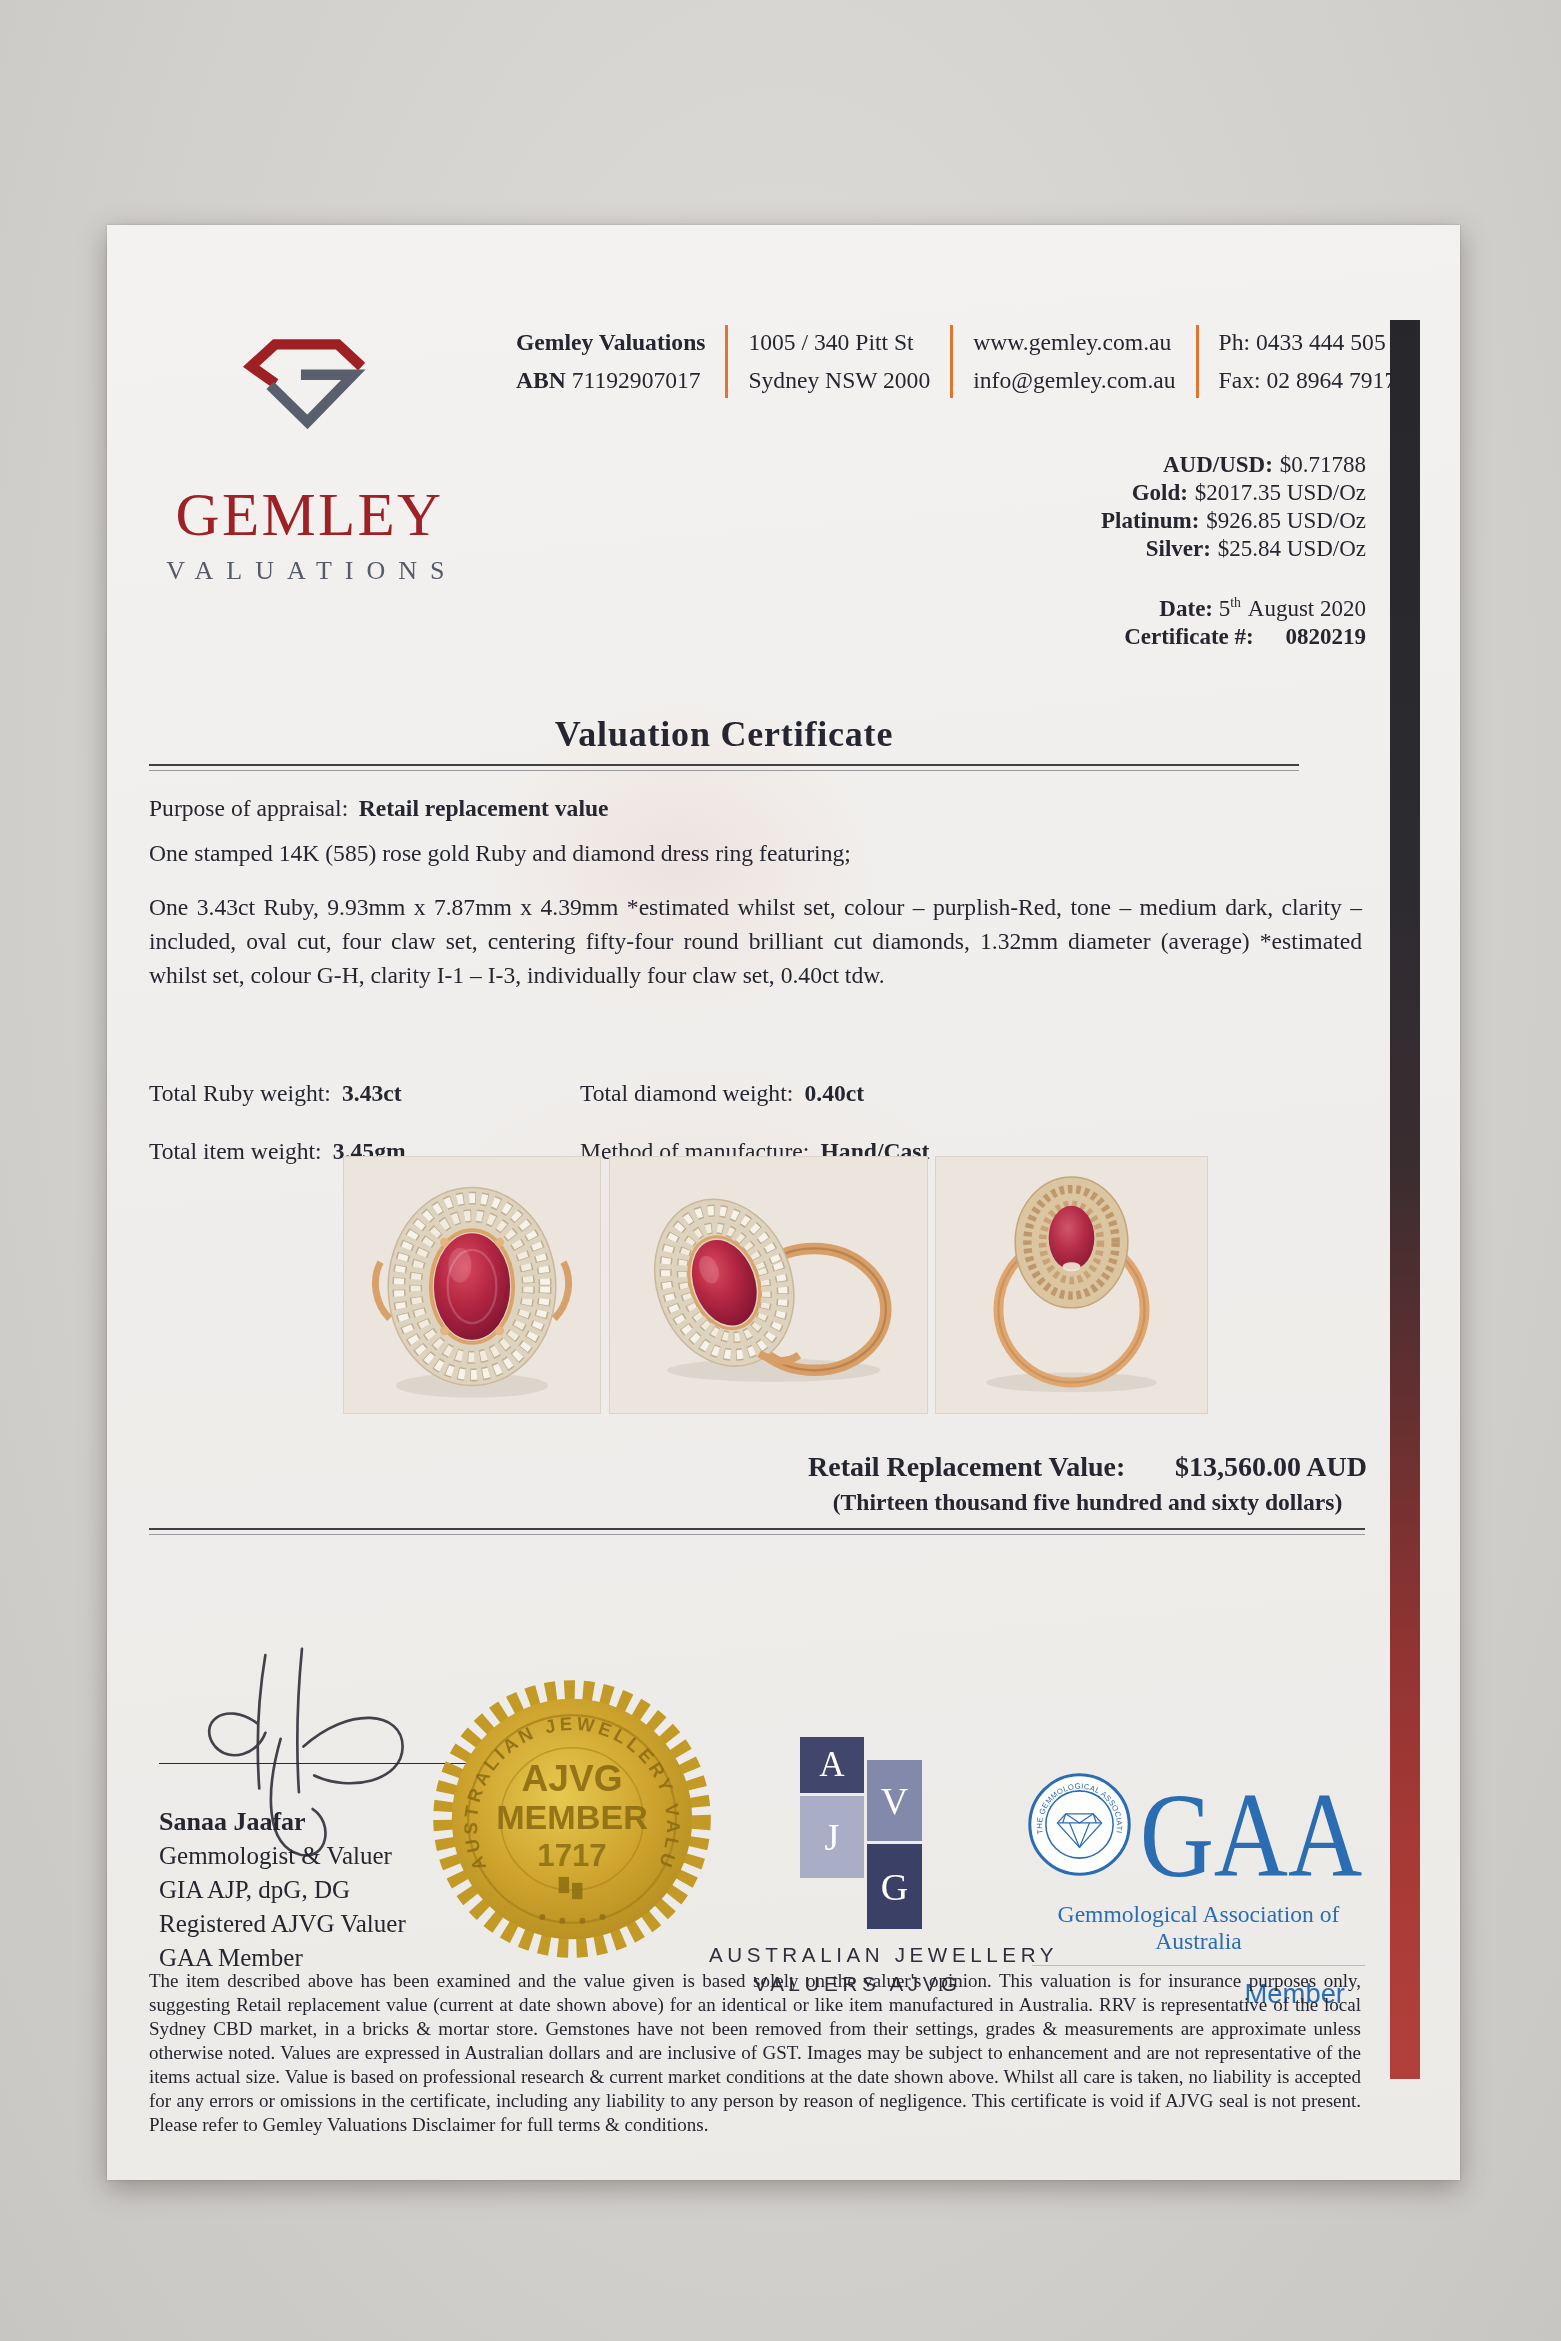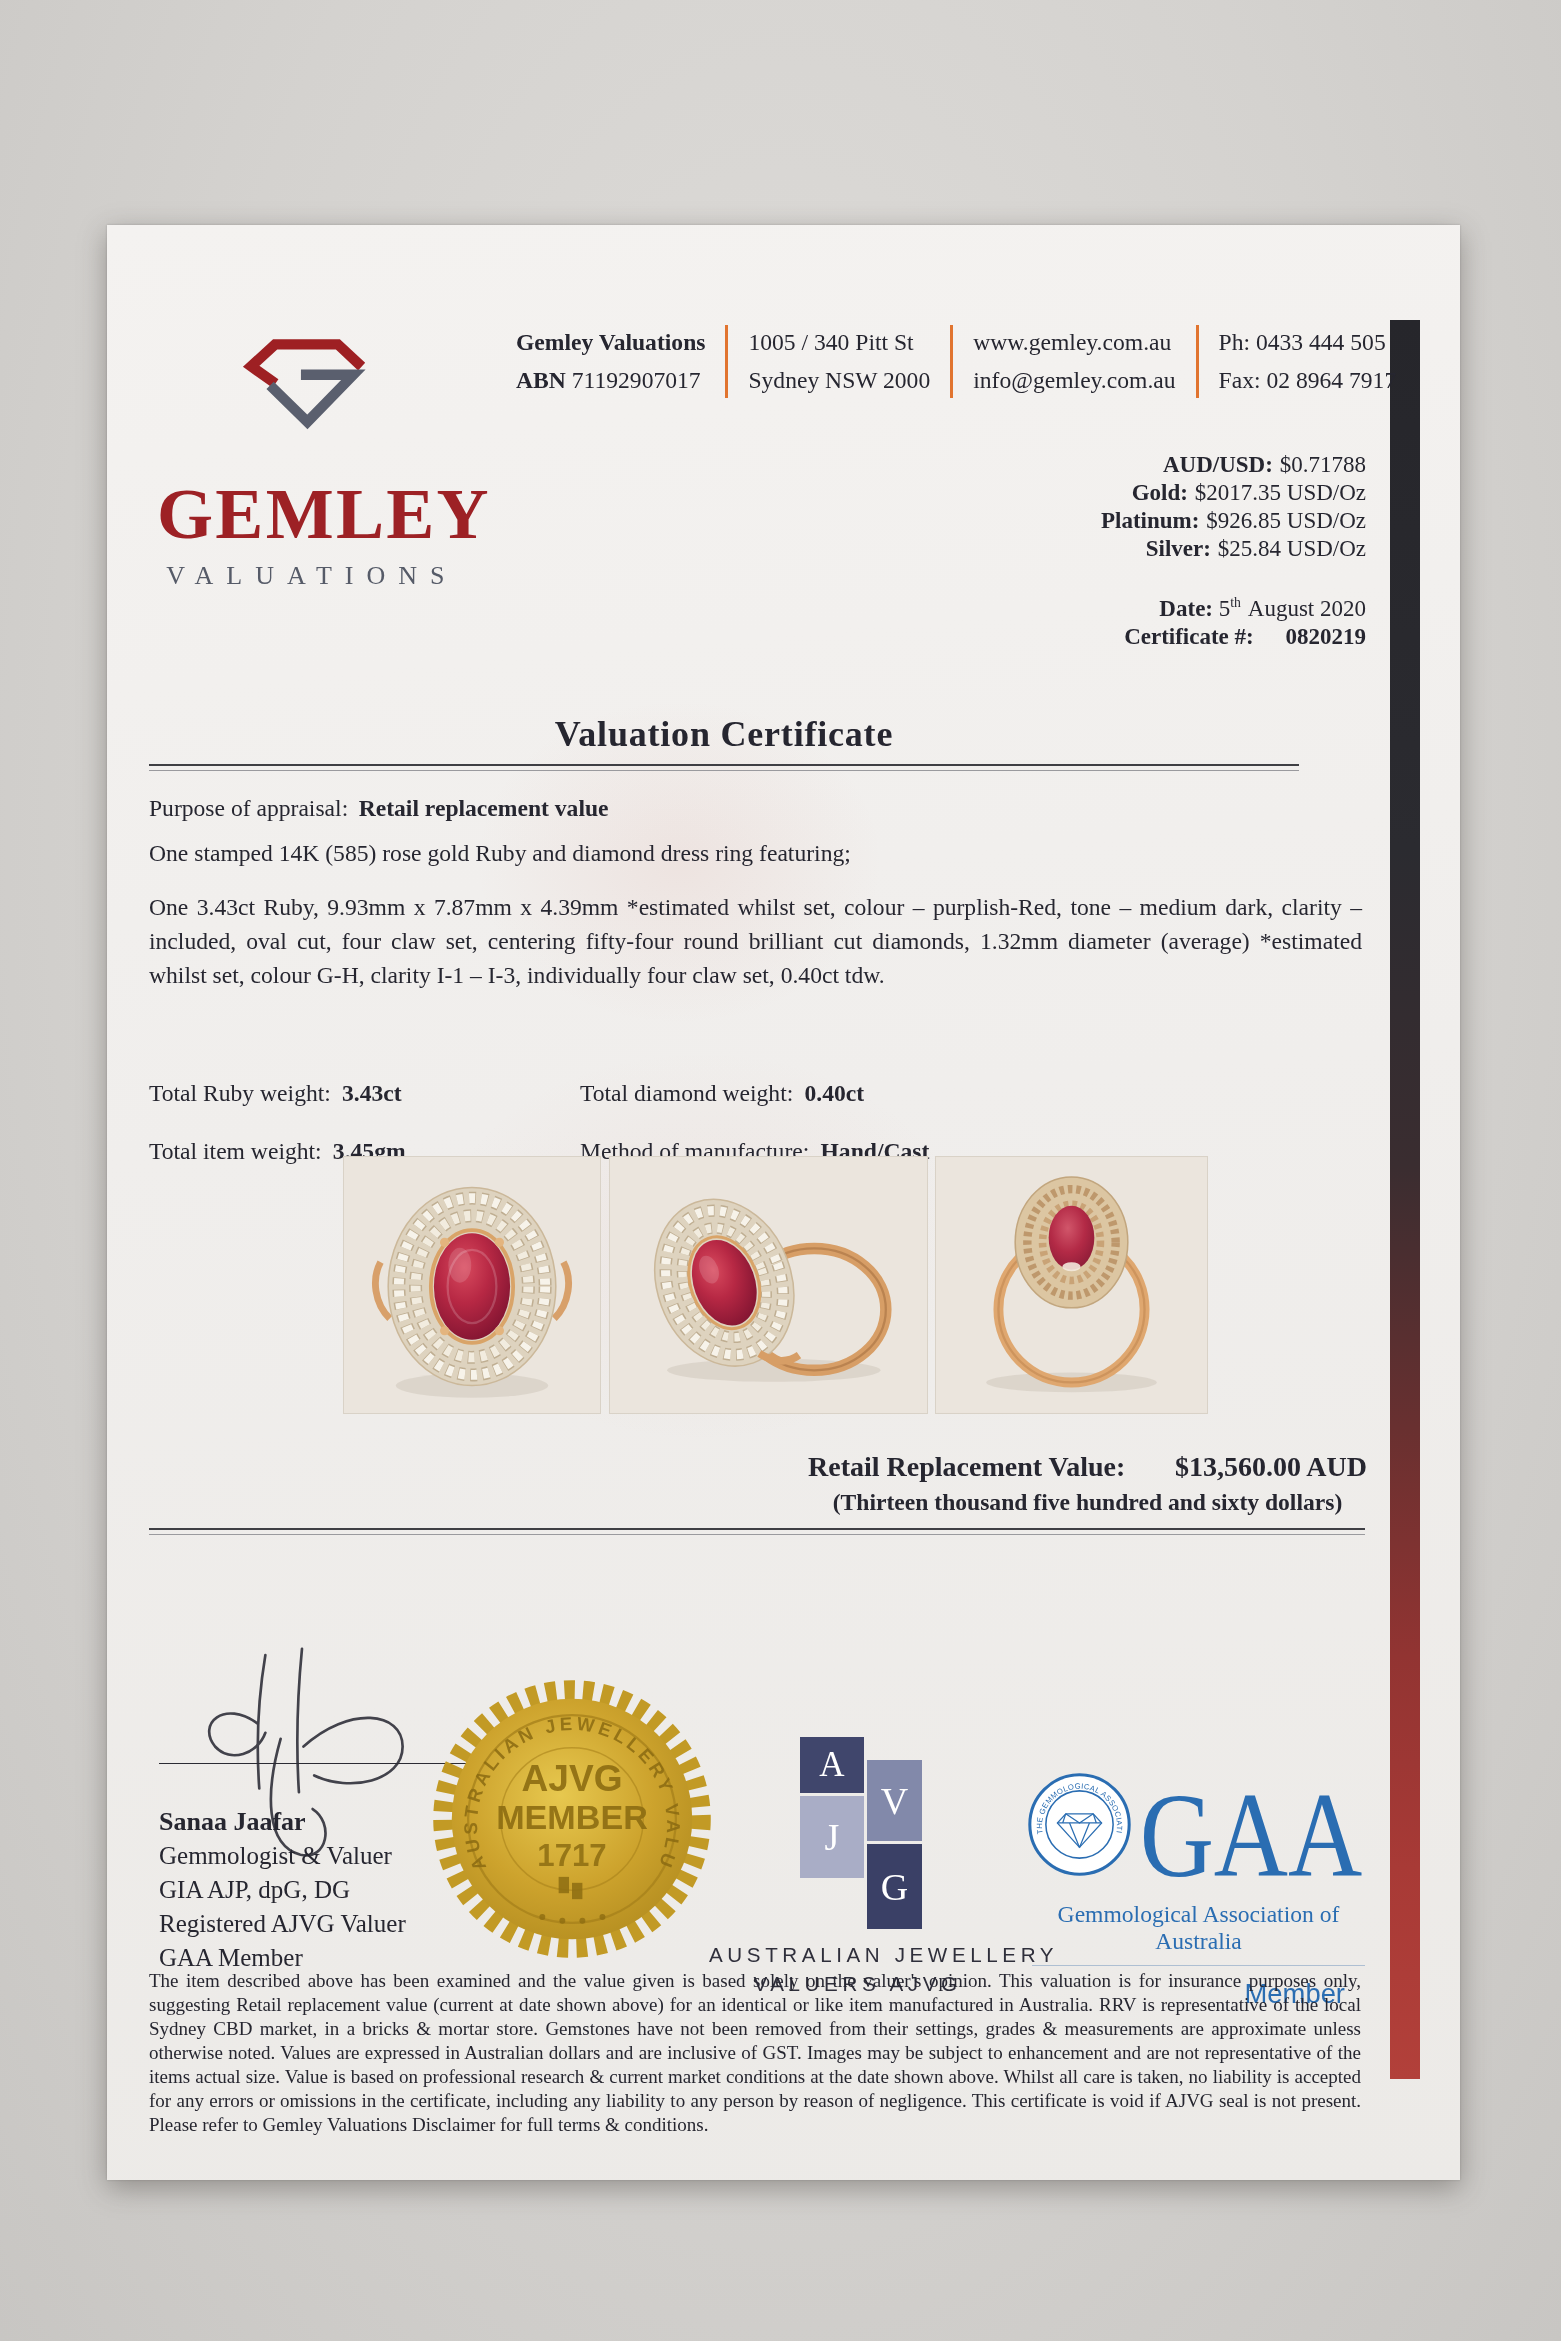--- a/index.html
+++ b/index.html
@@ -20,21 +20,21 @@
     position:absolute;left:1283px;top:95px;width:30px;height:1759px;
     background:linear-gradient(180deg,#26262b 0%,#2b2b30 30%,#3a2d30 48%,#693030 63%,#923432 76%,#a83a36 88%,#b2403a 100%);
   }
   .smudge1{left:366px;top:473px;width:412px;height:328px;border-radius:50%;
     background:radial-gradient(ellipse, rgba(205,125,110,.10), rgba(205,125,110,0) 70%);}
   .smudge2{left:320px;top:823px;width:549px;height:396px;border-radius:50%;
     background:radial-gradient(ellipse, rgba(205,130,115,.08), rgba(205,130,115,0) 70%);}
   
   .logo{left:50px;top:98px;width:305px;text-align:center;}
   .logo svg.gem{display:block;margin:0 auto;width:200px;height:152px;}
-  .brand{font-size:72px;font-weight:bold;color:#9d2125;letter-spacing:2.3px;line-height:1;margin-top:3px;}
+  .brand{font-size:61px;font-weight:normal;color:#9d2125;letter-spacing:2.3px;line-height:1;margin-top:9px;}
   .brand-sub{font-size:26px;color:#565b68;letter-spacing:13px;margin-top:10.7px;padding-left:4.6px;}
   
   .contacts{left:409px;top:98px;display:flex;align-items:stretch;font-size:23.6px;line-height:38px;white-space:nowrap;}
   .contact-cell{padding:0 20px;}
   .contact-cell:first-child{padding-left:0;}
   .contact-sep{width:3px;background:#e1742f;margin:1.5px 0;}
   .b{font-weight:bold;}
   
   .rates{right:94px;top:226px;text-align:right;font-size:23px;line-height:28px;}
   .meta{right:94px;top:364px;text-align:right;font-size:23px;line-height:28px;}

